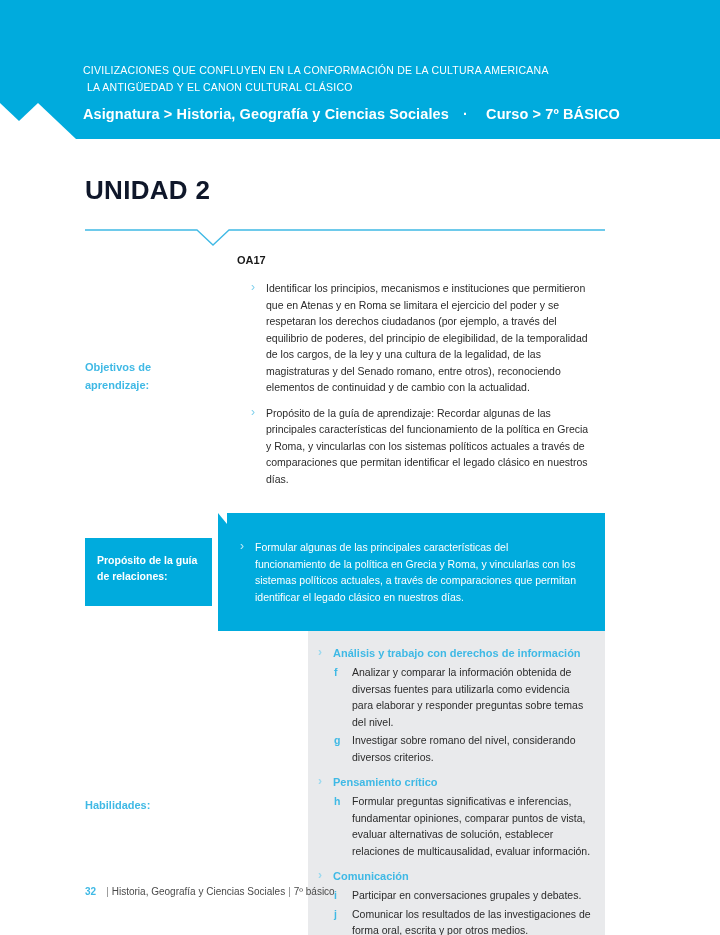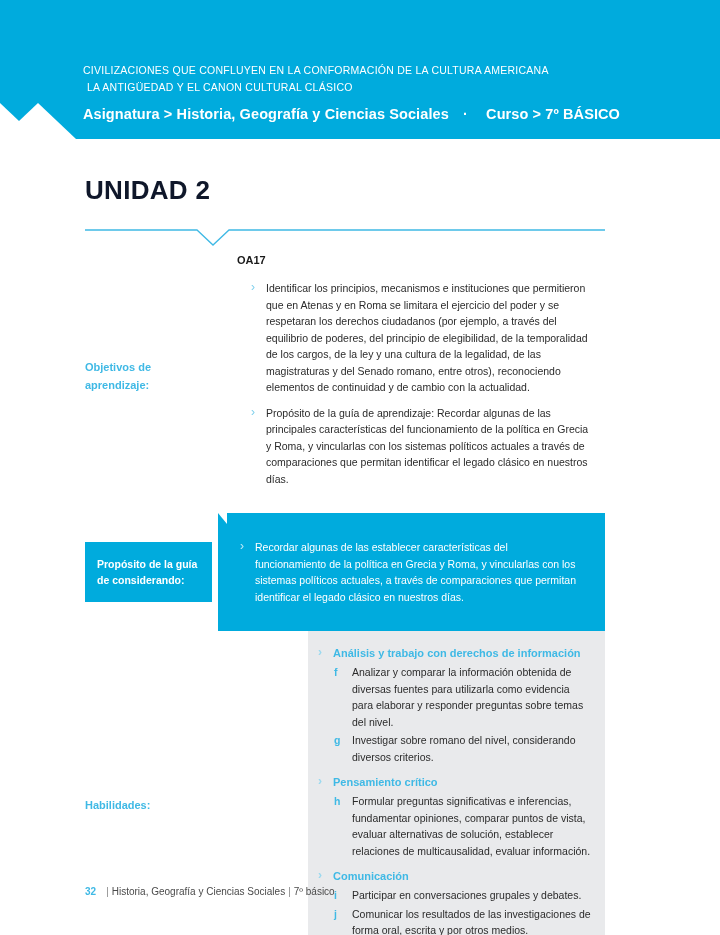--- a/index.html
+++ b/index.html
@@ -171,21 +171,21 @@
   .row-prop {
     margin-top: 14px;
     position: relative;
   }
   .prop-label {
     background: #00abdd;
     color: #ffffff;
     font-weight: bold;
     font-size: 10.5px;
     line-height: 16px;
-    padding: 14px 10px 14px 12px;
+    padding: 14px 10px 22px 12px;
     width: 127px;
     flex: 0 0 127px;
     box-sizing: border-box;
   }
   .prop-gap {
     width: 6px;
     flex: 0 0 6px;
     background: #ffffff;
     position: relative;
   }
@@ -357,28 +357,28 @@
       <ul class="bullets">
         <li>Identificar los principios, mecanismos e instituciones que permitieron que en Atenas y en Roma se limitara el ejercicio del poder y se respetaran los derechos ciudadanos (por ejemplo, a través del equilibrio de poderes, del principio de elegibilidad, de la temporalidad de los cargos, de la ley y una cultura de la legalidad, de las magistraturas y del Senado romano, entre otros), reconociendo elementos de continuidad y de cambio con la actualidad.</li>
         <li>Propósito de la guía de aprendizaje: Recordar algunas de las principales características del funcionamiento de la política en Grecia y Roma, y vincularlas con los sistemas políticos actuales a través de comparaciones que permitan identificar el legado clásico en nuestros días.</li>
       </ul>
     </div>
   </div>
 
   <div class="spec-row row-prop">
     <div class="prop-label">
       <div>Propósito de la guía</div>
-      <div>de considerando:</div>
+      <div>de relaciones:</div>
       <div class="prop-notch-left"></div>
     </div>
     <div class="prop-gap"></div>
     <div class="prop-content">
       <div class="prop-notch-right"></div>
       <ul class="bullets">
-        <li>Recordar algunas de las establecer características del funcionamiento de la política en Grecia y Roma, y vincularlas con los sistemas políticos actuales, a través de comparaciones que permitan identificar el legado clásico en nuestros días.</li>
+        <li>Formular algunas de las principales características del funcionamiento de la política en Grecia y Roma, y vincularlas con los sistemas políticos actuales, a través de comparaciones que permitan identificar el legado clásico en nuestros días.</li>
       </ul>
     </div>
   </div>
 
   <div class="spec-row row-hab">
     <div class="hab-label">Habilidades:</div>
     <div class="hab-gap"></div>
     <div class="hab-panel">
 
       <div class="skill-group">

